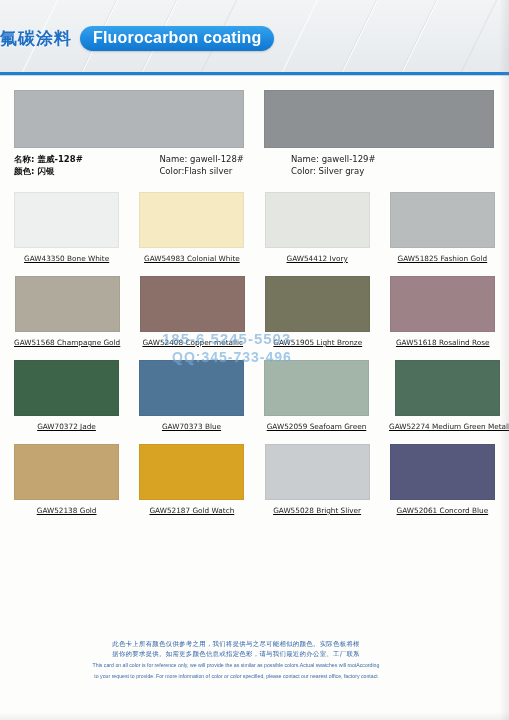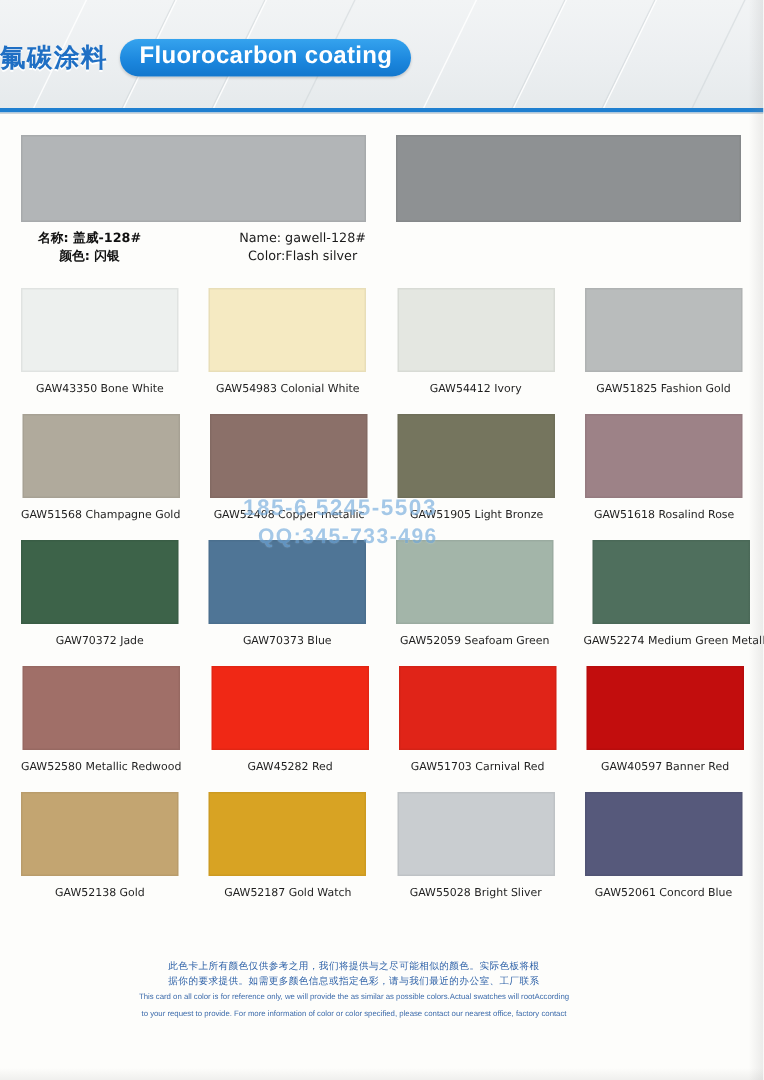--- a/index.html
+++ b/index.html
@@ -63,41 +63,41 @@
     position:absolute;left:14px;top:90px;width:481px;height:88px;
     display:flex;gap:20px;
   }
   .feat-col{width:230px;}
   .feat-swatch{
     width:230px;height:58px;
     border:1px solid rgba(0,0,0,.06);
     box-sizing:border-box;
   }
   .feat-text{
-    display:flex;margin-top:5px;gap:27px;text-align:center;
+    display:flex;margin-top:5px;gap:27px;
   }
   .feat-cn, .feat-en{
     font-size:8.5px;line-height:12px;
   }
   .feat-cn{
     font-family:"DejaVu Sans",sans-serif;
     font-weight:bold;color:#111;width:104px;
   }
   .feat-en{
     font-family:"DejaVu Sans",sans-serif;
     color:#1a1a1a;font-weight:normal;margin-left:27px;
   }
   .feat-cn .ln,.feat-en .ln{white-space:nowrap;}
 
   
   .grid{
     position:absolute;left:14px;top:192px;width:481px;
   }
   .grid-row{
-    display:flex;gap:20px;margin-bottom:13px;
+    display:flex;gap:20px;margin-bottom:13px;text-decoration:underline;
   }
   .cell{width:117px;}
   .cell-swatch{
     width:105px;height:56px;
     margin:0 auto;
     border:1px solid rgba(0,0,0,.05);
     box-sizing:border-box;
   }
   .cell-label{
     margin-top:6px;
@@ -187,20 +187,24 @@
         <div class="feat-en">
           <div class="ln">Name: gawell-128#</div>
           <div class="ln">Color:Flash silver</div>
         </div>
       </div>
     </div>
 
     <div class="feat-col">
       <div class="feat-swatch" style="background-color: rgb(142, 145, 147);"></div>
       <div class="feat-text">
+        <div class="feat-en">
+          <div class="ln">Name: gawell-129#</div>
+          <div class="ln">Color: Silver gray</div>
+        </div>
       </div>
     </div>
   </div>
 
   <div class="grid">
 
     <div class="grid-row">
       <div class="cell">
         <div class="cell-swatch" style="background-color: rgb(237, 240, 238);"></div>
         <div class="cell-label">GAW43350 Bone White</div>
@@ -250,38 +254,20 @@
       <div class="cell">
         <div class="cell-swatch" style="background-color: rgb(163, 181, 169);"></div>
         <div class="cell-label">GAW52059 Seafoam Green</div>
       </div>
       <div class="cell">
         <div class="cell-swatch" style="background-color: rgb(79, 111, 93);"></div>
         <div class="cell-label">GAW52274 Medium Green Metallic</div>
       </div>
     </div>
 
-    <div class="grid-row">
-      <div class="cell">
-        <div class="cell-swatch" style="background-color: rgb(160, 111, 104);"></div>
-        <div class="cell-label">GAW52580 Metallic Redwood</div>
-      </div>
-      <div class="cell">
-        <div class="cell-swatch" style="background-color: rgb(240, 40, 21);"></div>
-        <div class="cell-label">GAW45282 Red</div>
-      </div>
-      <div class="cell">
-        <div class="cell-swatch" style="background-color: rgb(224, 36, 24);"></div>
-        <div class="cell-label">GAW51703 Carnival Red</div>
-      </div>
-      <div class="cell">
-        <div class="cell-swatch" style="background-color: rgb(194, 13, 13);"></div>
-        <div class="cell-label">GAW40597 Banner Red</div>
-      </div>
-    </div>
 
     <div class="grid-row">
       <div class="cell">
         <div class="cell-swatch" style="background-color: rgb(195, 165, 113);"></div>
         <div class="cell-label">GAW52138 Gold</div>
       </div>
       <div class="cell">
         <div class="cell-swatch" style="background-color: rgb(216, 163, 35);"></div>
         <div class="cell-label">GAW52187 Gold Watch</div>
       </div>

